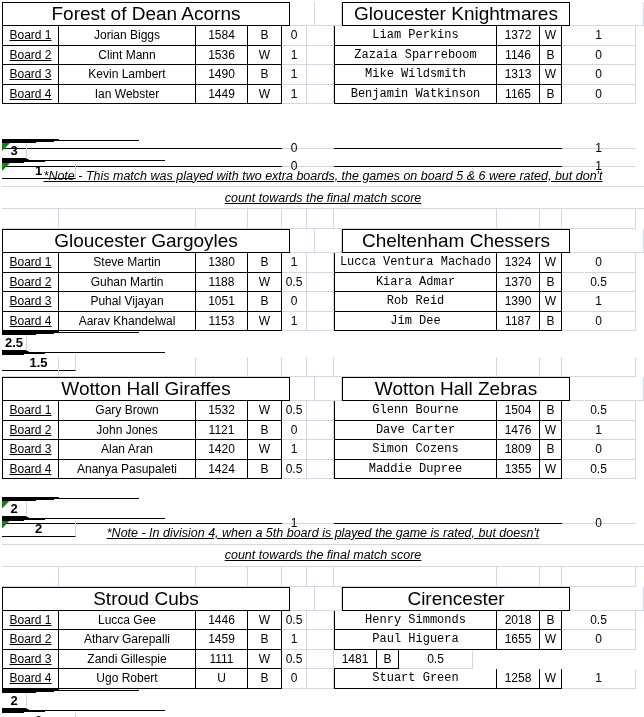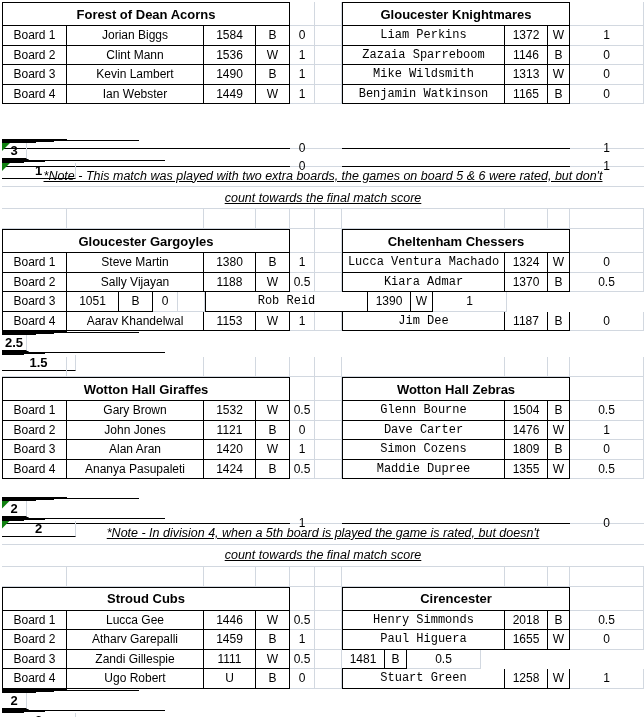--- a/index.html
+++ b/index.html
@@ -32,33 +32,33 @@
   .bl{border-left:1px solid var(--border);}
   .bt{border-top:1px solid var(--border);}
   
   .lc{
     border-right:1px solid var(--grid);
     border-bottom:1px solid var(--grid);
     display:flex;align-items:center;justify-content:center;
     font-size:12px;position:relative;overflow:visible;white-space:nowrap;
   }
   
-  .c-board{width:65px;}
+  .c-board{width:57px;text-decoration:underline;}
   .c-name{width:137px;}
   .c-rating{width:52px;}
   .c-color{width:34px;}
   .c-lscore{width:25px;}
   .c-gap{width:27px;}
   .c-rname{width:163px;font-family:Liberation Mono, monospace;}
   .c-rrating{width:43px;}
   .c-rcolor{width:22px;}
   .c-rscore{width:74px;}
   .c-ltitle{width:288px;}
   .c-rtitle{width:228px;}
-  .title{font-weight:bold;font-size:13px;}
+  .title{font-weight:normal;font-size:19px;}
   .scorelab{font-weight:bold;font-size:13px;}
   .total{font-weight:bold;font-size:13px;}
   .hl > div{background:var(--hl);margin-top:44px;}
   .r-score > div{border-bottom-color:var(--border);}
   .r-note{
     font-style:italic;font-size:12.5px;
     display:flex;align-items:center;justify-content:center;
     border-bottom:1px solid var(--grid);
   }
   .flag{
@@ -212,33 +212,34 @@
       <div class="lc c-lscore">1</div>
       <div class="lc c-gap"></div>
       <div class="tc bl c-rname">Lucca Ventura Machado</div>
       <div class="tc c-rrating">1324</div>
       <div class="tc c-rcolor">W</div>
       <div class="lc c-rscore">0</div>
     </div>
 
     <div class="row r-data">
       <div class="tc bl c-board">Board 2</div>
-      <div class="tc c-name">Sally Vijayan</div>
+      <div class="tc c-name">Guhan Martin</div>
       <div class="tc c-rating">1188</div>
       <div class="tc c-color">W</div>
       <div class="lc c-lscore">0.5</div>
       <div class="lc c-gap"></div>
       <div class="tc bl c-rname">Kiara Admar</div>
       <div class="tc c-rrating">1370</div>
       <div class="tc c-rcolor">B</div>
       <div class="lc c-rscore">0.5</div>
     </div>
 
     <div class="row r-data">
       <div class="tc bl c-board">Board 3</div>
+      <div class="tc c-name">Puhal Vijayan</div>
       <div class="tc c-rating">1051</div>
       <div class="tc c-color">B</div>
       <div class="lc c-lscore">0</div>
       <div class="lc c-gap"></div>
       <div class="tc bl c-rname">Rob Reid</div>
       <div class="tc c-rrating">1390</div>
       <div class="tc c-rcolor">W</div>
       <div class="lc c-rscore">1</div>
     </div>
 

